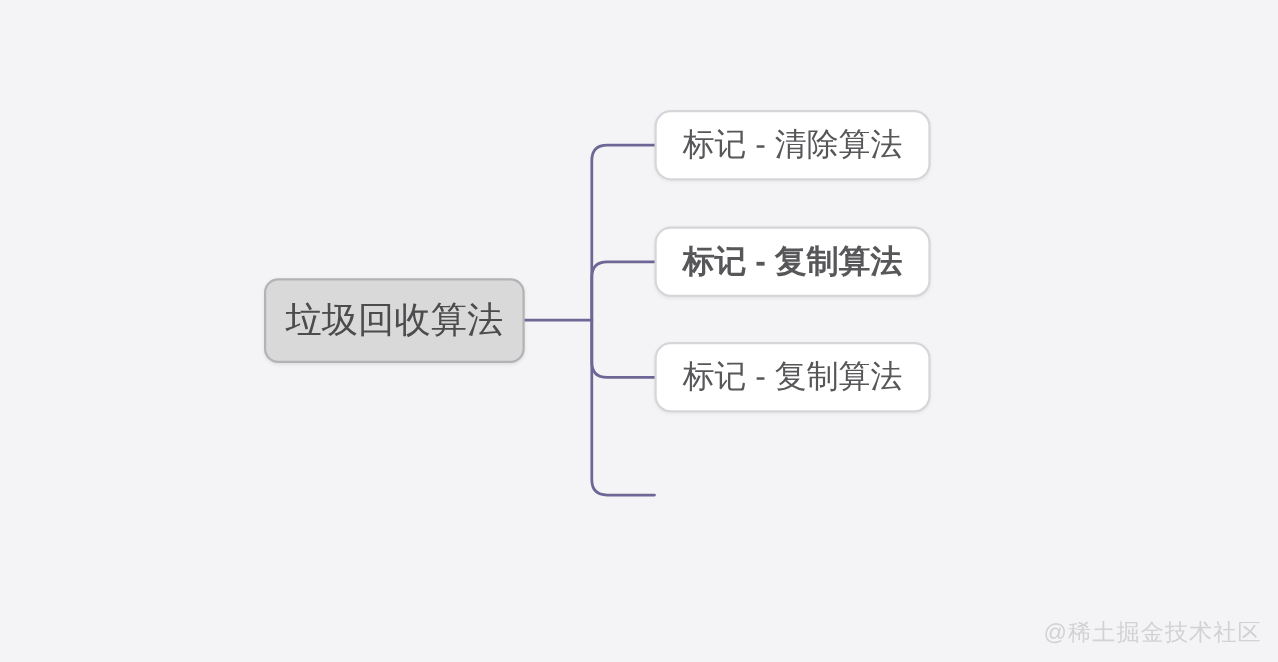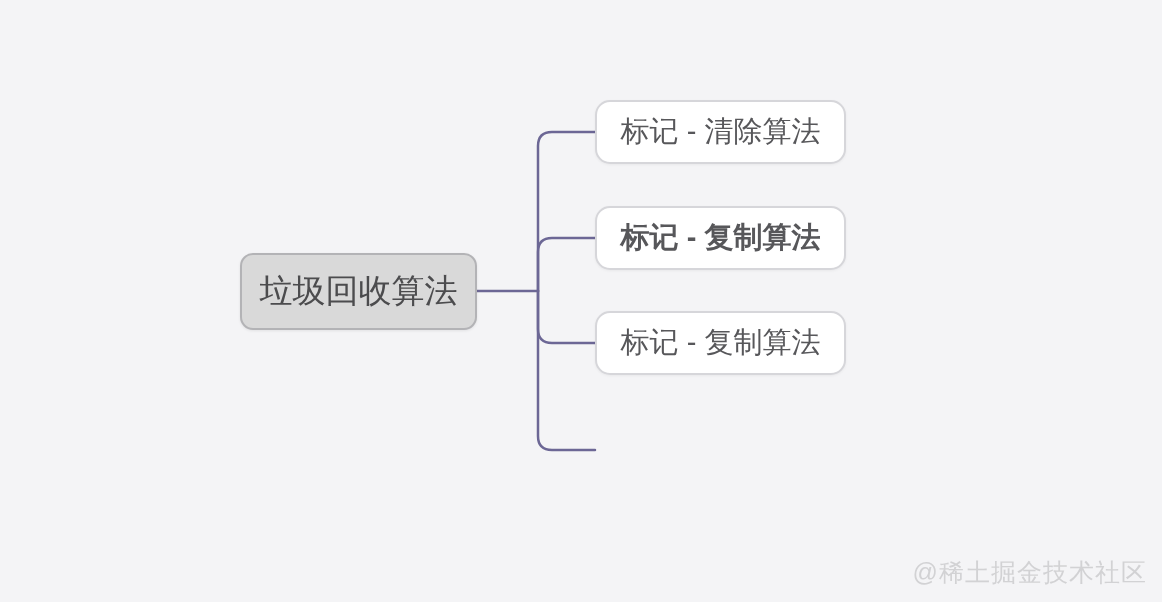--- a/index.html
+++ b/index.html
@@ -62,21 +62,21 @@
     cursor:pointer;
   }
   .node-child-0{top:100px;width:251px;}
   .node-child-1{top:206px;width:251px;font-weight:bold;}
   .node-child-2{top:311px;width:251px;}
   .node-child-3{top:418px;width:226px;}
   .watermark{
     position:absolute;
     right:15px;
     bottom:13px;
-    font-size:25px;
+    font-size:21px;
     color:var(--watermark-text);
     letter-spacing:1px;
   }
 </style>
 </head>
 <body>
 
 <div class="canvas">
 
   <svg class="connectors" viewBox="0 0 1162 602" xmlns="http://www.w3.org/2000/svg">

